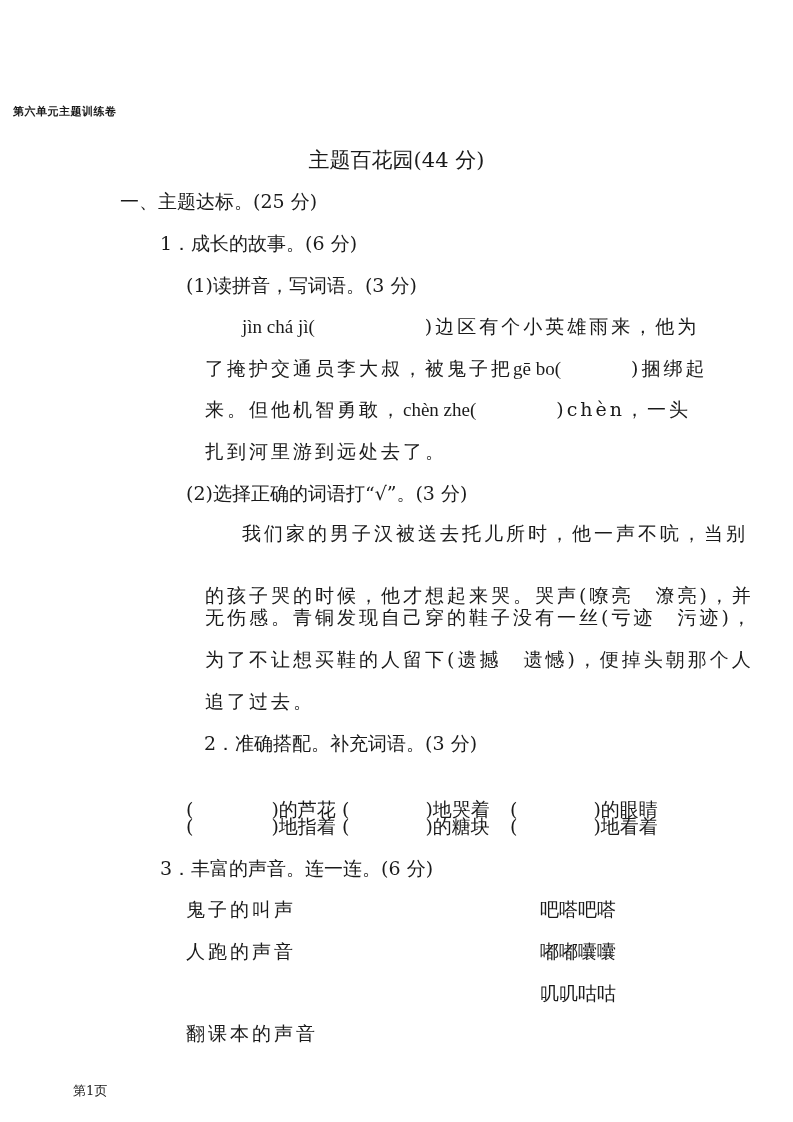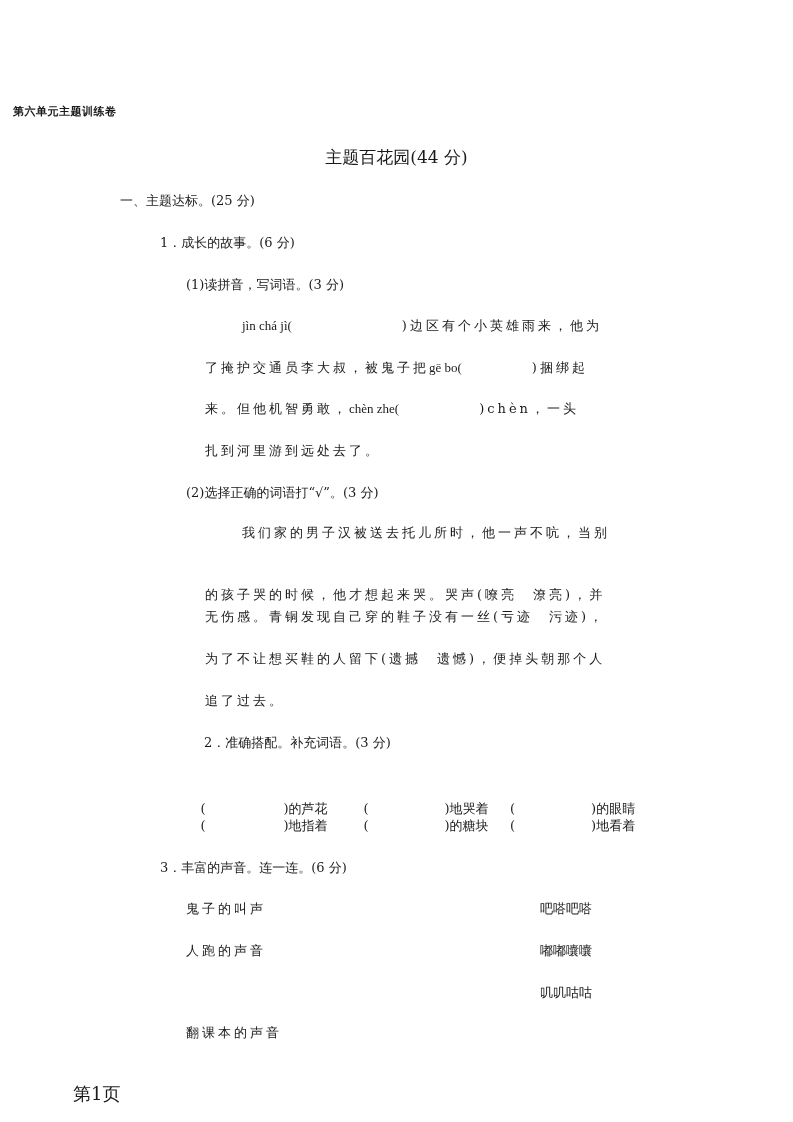--- a/index.html
+++ b/index.html
@@ -19,29 +19,29 @@
     .title {
       left: 13px; width: 793px; top: 104px;
       font-family: "DejaVu Sans", "Liberation Sans", sans-serif;
       font-weight: bold;
       font-size: 11px;
       letter-spacing: 0.5px;
     }
     .subtitle {
       left: 0; width: 793px; top: 146px;
       text-align: center;
-      font-size: 17px;
+      font-size: 21px;
     }
-    .line { font-size: 13px; line-height: 22px; text-align: center; }
+    .line { font-size: 19px; line-height: 22px; }
     .kai { font-family: "DejaVu Serif", "Liberation Serif", serif; letter-spacing: 3px; }
     .pinyin { font-family: "Liberation Serif", "DejaVu Serif", serif; letter-spacing: 0; }
     .blank { display: inline-block; }
     .footer {
       left: 73px; top: 1082px;
-      font-size: 18px;
+      font-size: 13px;
     }
     .pair { display: inline-block; }
   </style>
 </head>
 <body>
 
 <div>
 
   <div class="abs title">第六单元主题训练卷</div>
   <div class="abs subtitle">主题百花园(44 分)</div>

